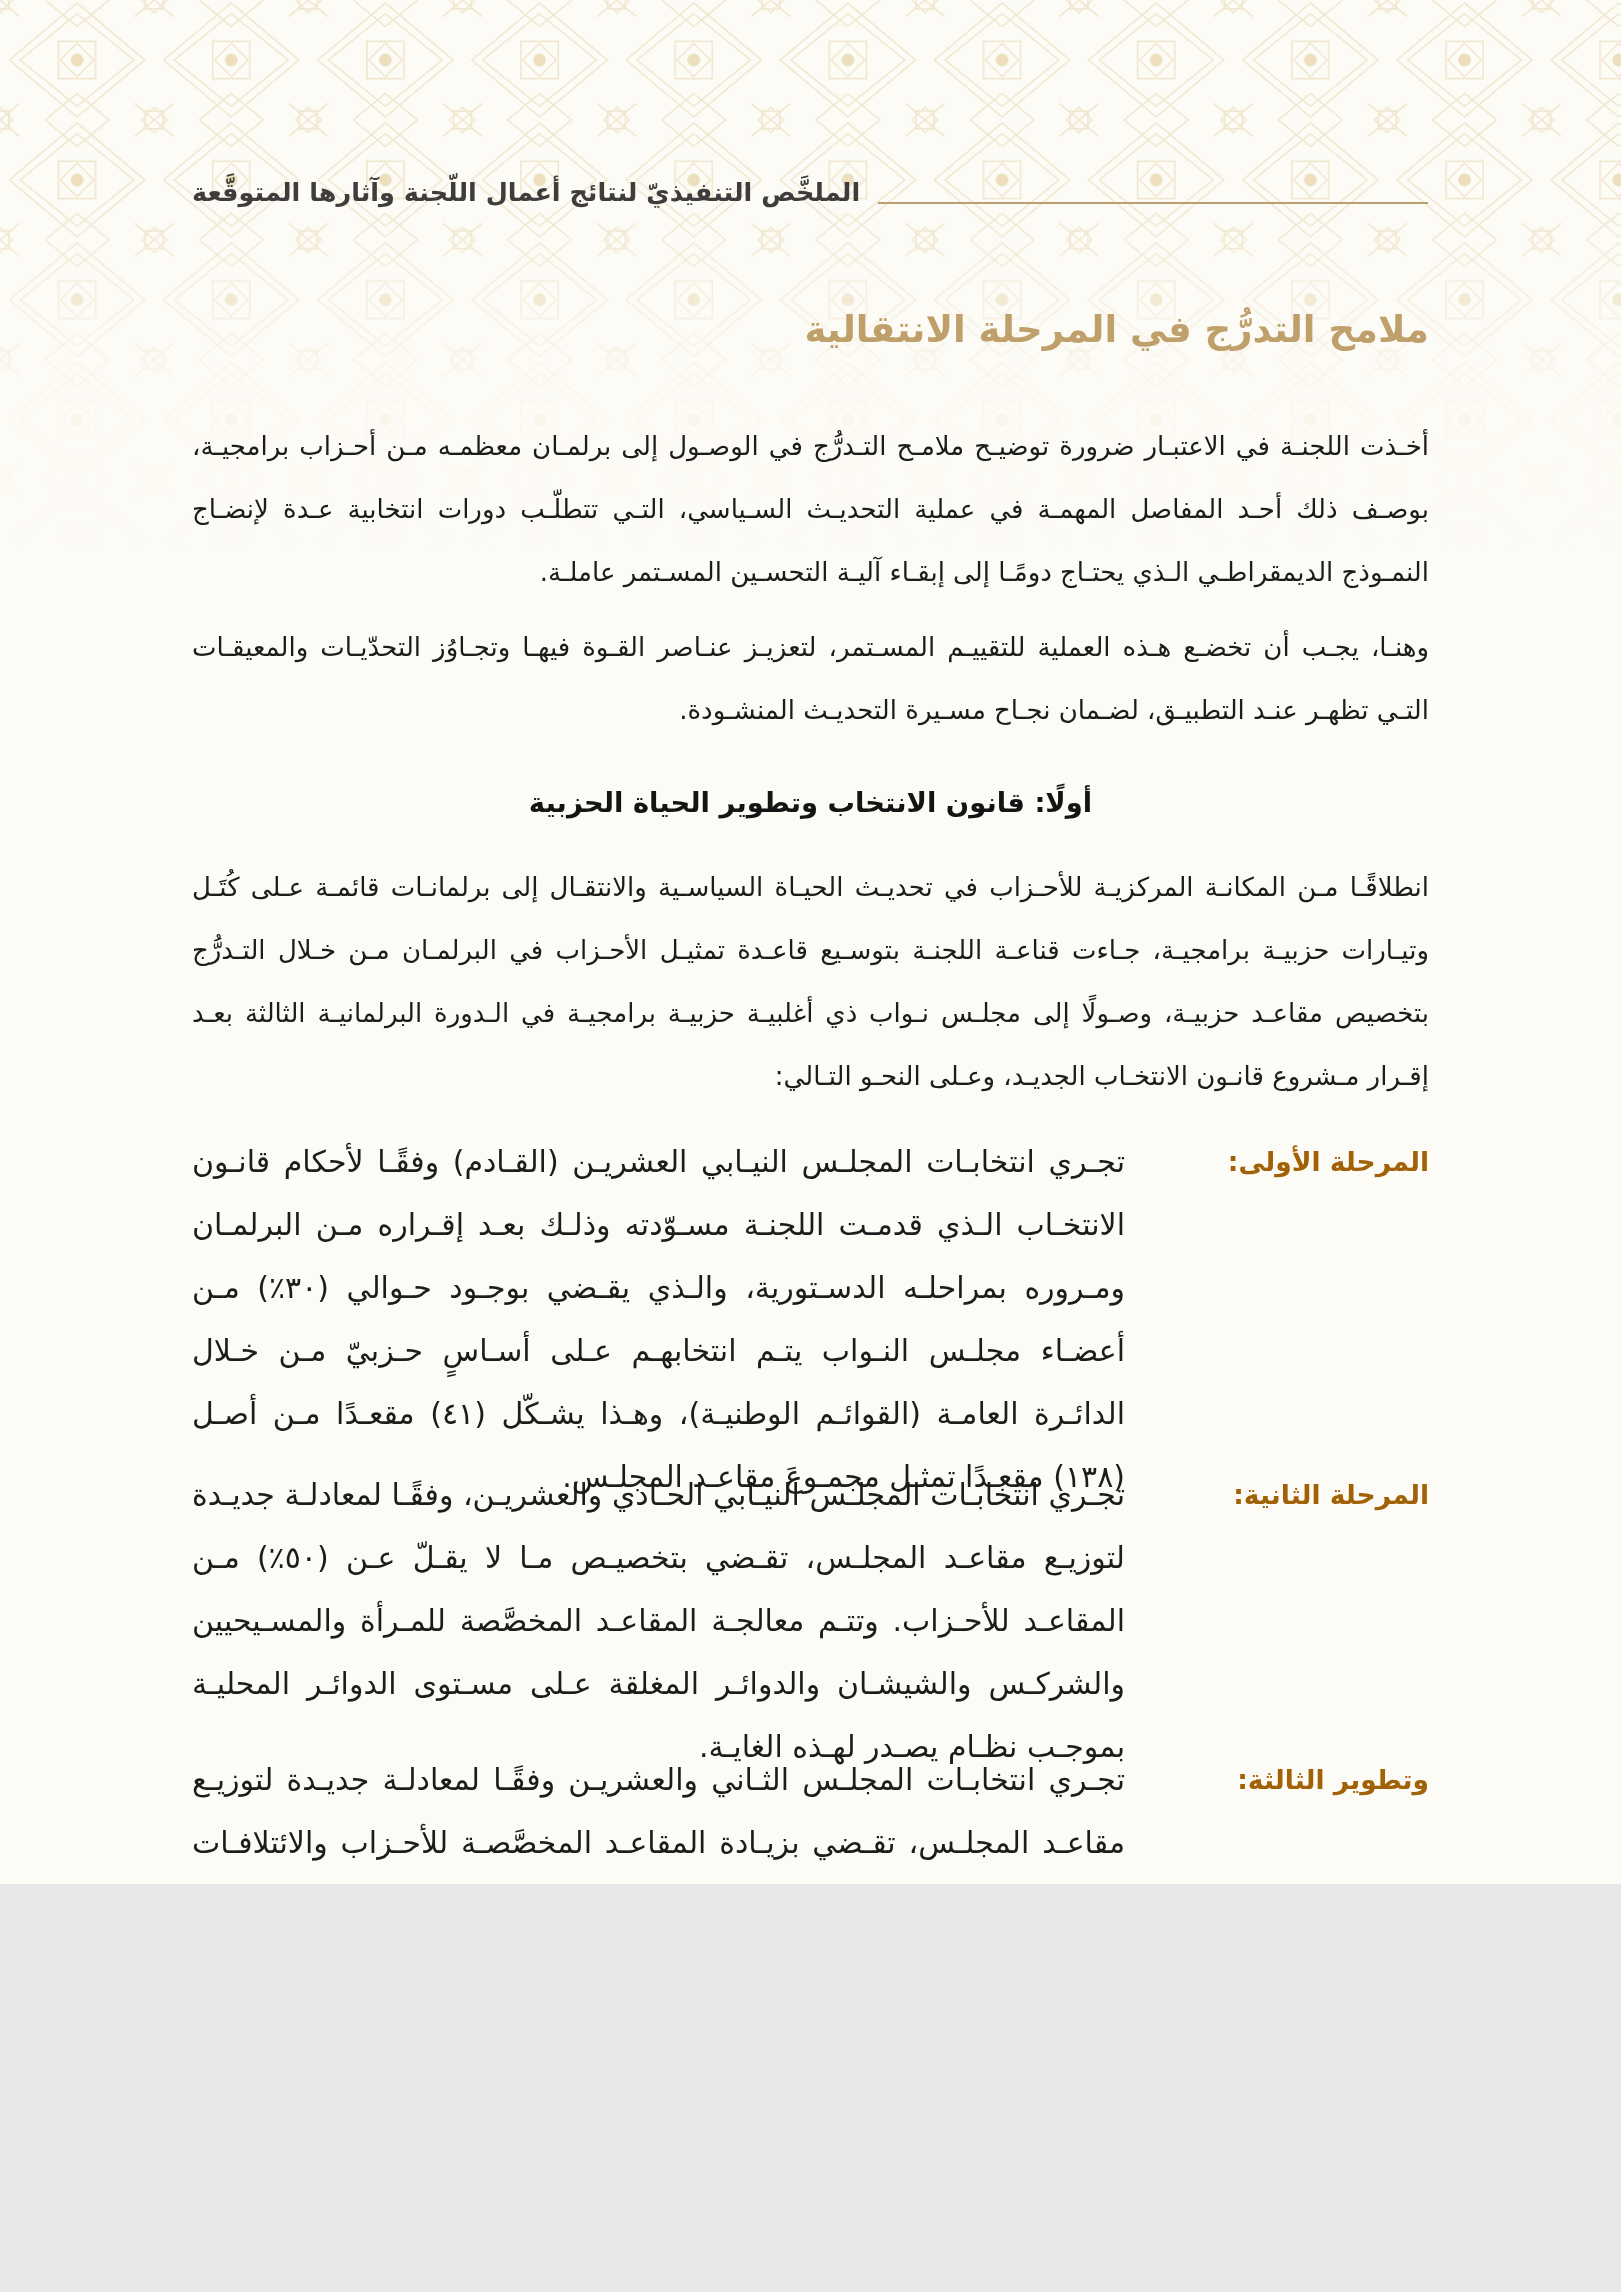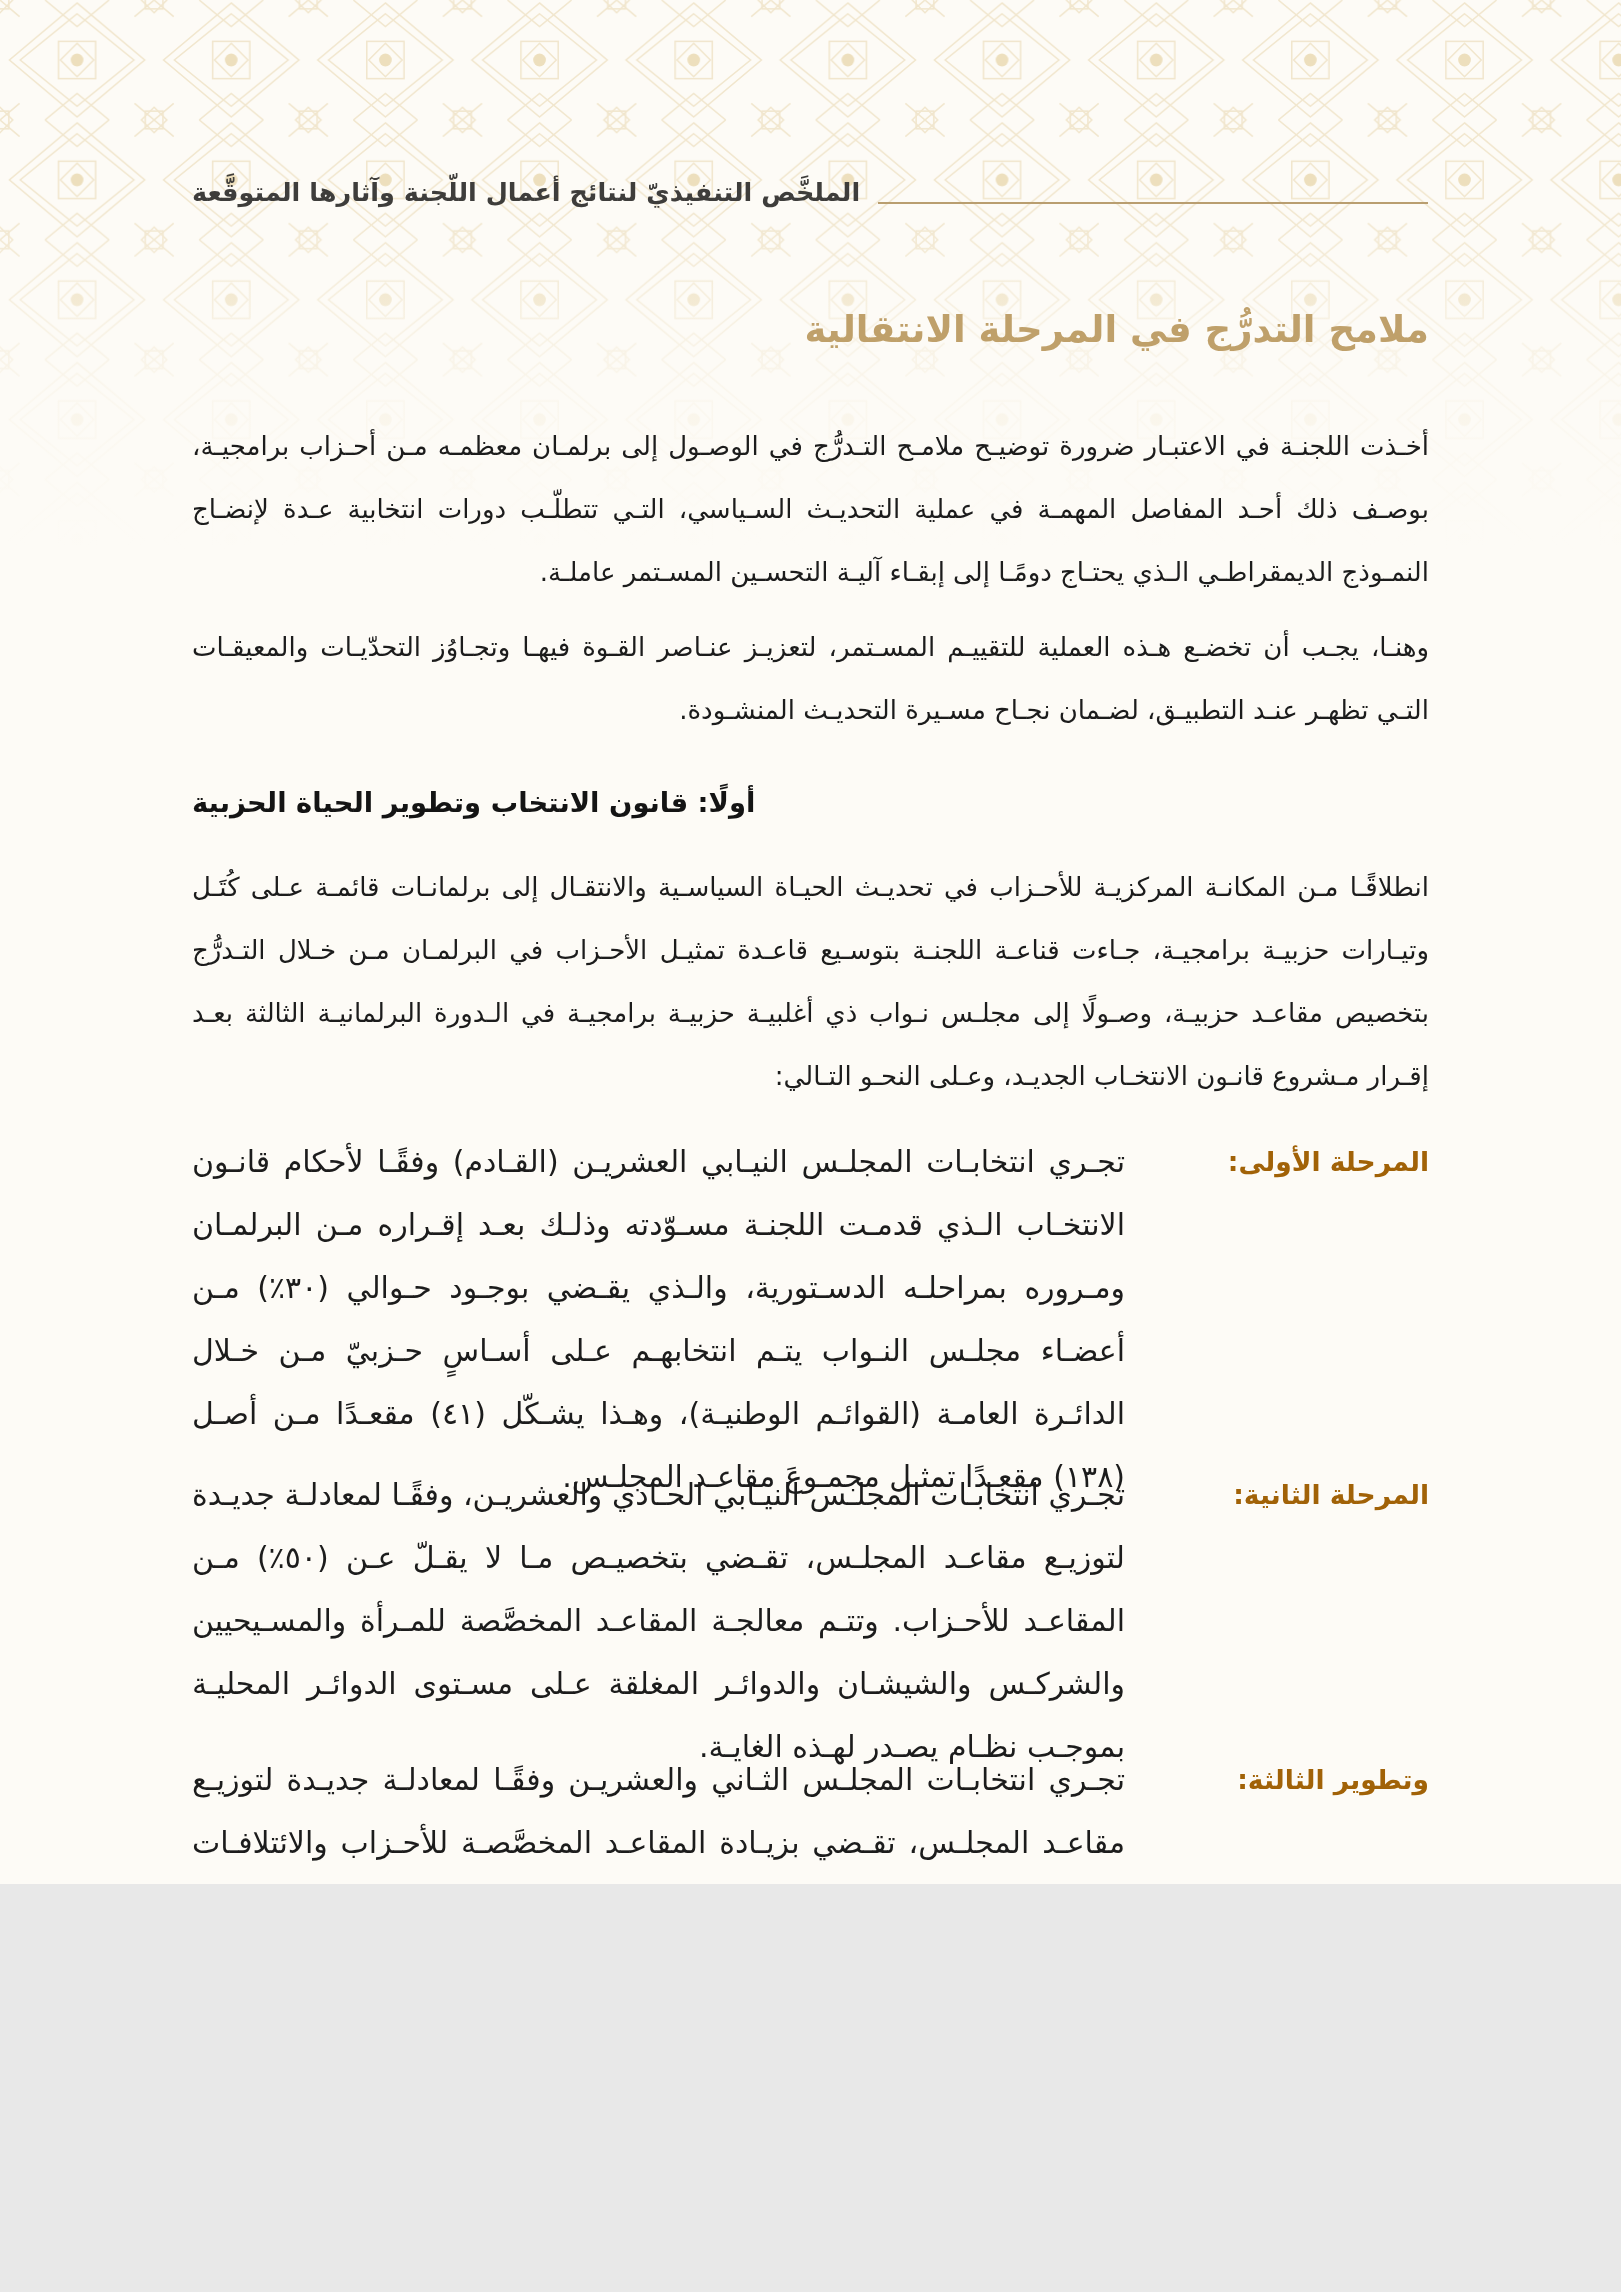--- a/index.html
+++ b/index.html
@@ -48,21 +48,21 @@
   }
   .para{
     margin:0;text-align:justify;text-justify:inter-word;
     font-size:26px;line-height:63px;
   }
   .p1{top:415px;}
   .p2{top:616px;}
   .subheading{
     top:781px;margin:0;
     font-size:27.4px;font-weight:bold;line-height:43px;color:#141414;
-    text-align:left;
+    text-align:center;
   }
   .p3{top:856px;}
   .stage{display:flex;gap:55px;}
   .s1{top:1130px;}
   .s2{top:1463px;}
   .s3{top:1748px;}
   .stage-label{
     flex:0 0 249px;
     font-size:26.5px;font-weight:bold;line-height:63px;color:#a16207;
     text-align:right;white-space:nowrap;

